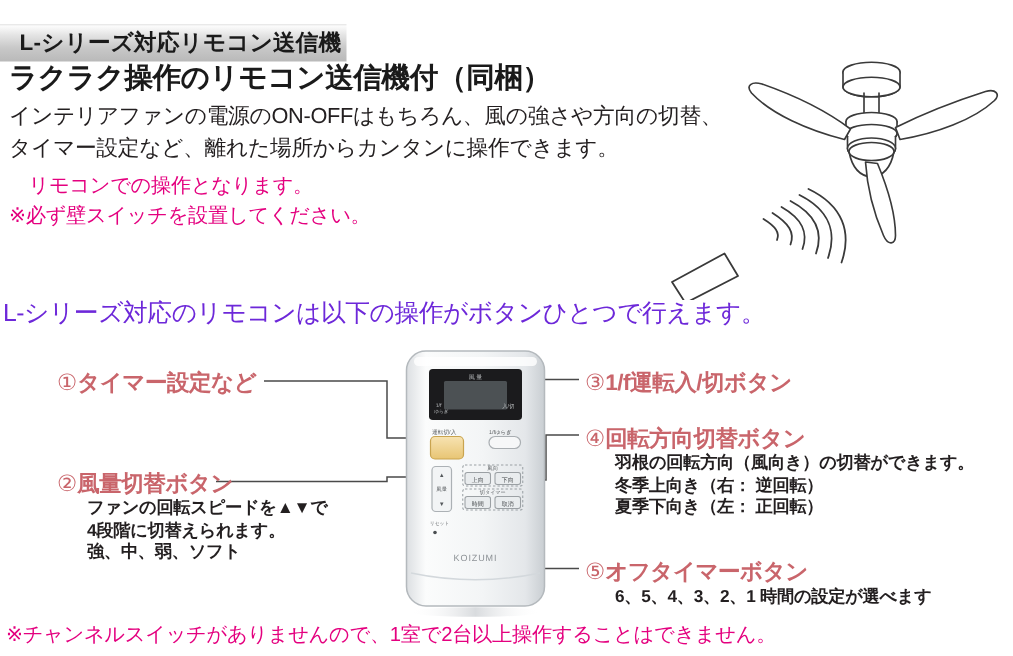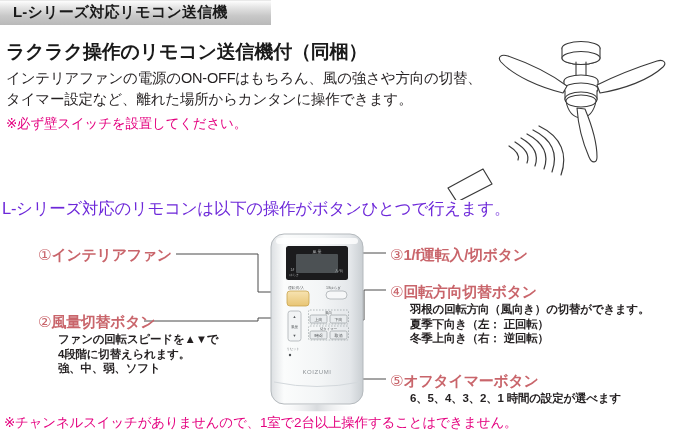--- a/index.html
+++ b/index.html
@@ -13,22 +13,22 @@
     position: relative;
     overflow: hidden;
     font-family: "Liberation Sans", "DejaVu Sans", sans-serif;
     color: #231f20;
     -webkit-font-smoothing: antialiased;
   }
 
   
   #header-bar {
     position: absolute;
-    left: 0; top: 0;
-    width: 271px; height: 24px;
+    left: 0; top: 16px;
+    width: 231px; height: 24px;
     background: linear-gradient(to bottom, #fdfdfd 0%, #e3e3e3 28%, #c8c8c8 62%, #b9b9b9 100%);
     border-top: 1px solid #e9e9e9;
   }
   #header-bar .title {
     position: absolute;
     left: 13px; top: 2px;
     font-size: 15px;
     font-weight: 700;
     letter-spacing: .2px;
     color: #1a1a1a;
@@ -151,20 +151,21 @@
 </div>
 
 <div id="headline">ラクラク操作のリモコン送信機付（同梱）</div>
 
 <div id="intro">
   <span>インテリアファンの電源のON-OFFはもちろん、風の強さや方向の切替、</span><br>
   <span>タイマー設定など、離れた場所からカンタンに操作できます。</span>
 </div>
 
 <div id="notes">
+  <span class="indent">リモコンでの操作となります。</span>
   <span>※必ず壁スイッチを設置してください。</span>
 </div>
 
 <div id="section-lead">L-シリーズ対応のリモコンは以下の操作がボタンひとつで行えます。</div>
 
 <div id="fan-illustration">
   <svg width="240" height="165" viewBox="0 0 240 165" fill="none" stroke="#3a3a3a" stroke-width="1.1" stroke-linejoin="round" stroke-linecap="round">
 
     <ellipse cx="146" cy="13" rx="19" ry="6.5" fill="#fff"></ellipse>
     <path d="M127 13 v10 a19 6.5 0 0 0 38 0 v-10" fill="#fff"></path>
@@ -278,39 +279,39 @@
     <rect x="52" y="99" width="17" height="8" rx="1.5" fill="#e9ecee" stroke="#9ba0a4" stroke-width="0.7"></rect>
     <text x="60.5" y="105" font-family="'Liberation Sans',sans-serif" font-size="4" fill="#44484b" text-anchor="middle">時間</text>
     <rect x="72" y="99" width="17" height="8" rx="1.5" fill="#e9ecee" stroke="#9ba0a4" stroke-width="0.7"></rect>
     <text x="80.5" y="105" font-family="'Liberation Sans',sans-serif" font-size="4" fill="#44484b" text-anchor="middle">取消</text>
 
     <text x="59" y="142" font-family="'Liberation Sans',sans-serif" font-size="6" letter-spacing="0.6" fill="#8d9296" text-anchor="middle">KOIZUMI</text>
   </svg>
 </div>
 
 <div class="callout" id="callout-1">
-  <span class="num">①</span><span class="ttl">インテリアファン</span>
+  <span class="num">①</span><span class="ttl">タイマー設定など</span>
 </div>
 
 <div class="callout" id="callout-2">
   <span class="num">②</span><span class="ttl">風量切替ボタン</span>
   <span class="sub">ファンの回転スピードを▲▼で</span>
   <span class="sub">4段階に切替えられます。</span>
   <span class="sub">強、中、弱、ソフト</span>
 </div>
 
 <div class="callout" id="callout-3">
   <span class="num">③</span><span class="ttl">1/f運転入/切ボタン</span>
 </div>
 
 <div class="callout" id="callout-4">
   <span class="num">④</span><span class="ttl">回転方向切替ボタン</span>
   <span class="sub">羽根の回転方向（風向き）の切替ができます。</span>
+  <span class="sub">冬季上向き（右： 逆回転）</span>
   <span class="sub">夏季下向き（左： 正回転）</span>
-  <span class="sub">冬季上向き（右： 逆回転）</span>
 </div>
 
 <div class="callout" id="callout-5">
   <span class="num">⑤</span><span class="ttl">オフタイマーボタン</span>
   <span class="sub">6、5、4、3、2、1 時間の設定が選べます</span>
 </div>
 
 <div id="bottom-note">※チャンネルスイッチがありませんので、1室で2台以上操作することはできません。</div>
 
 </body></html>

